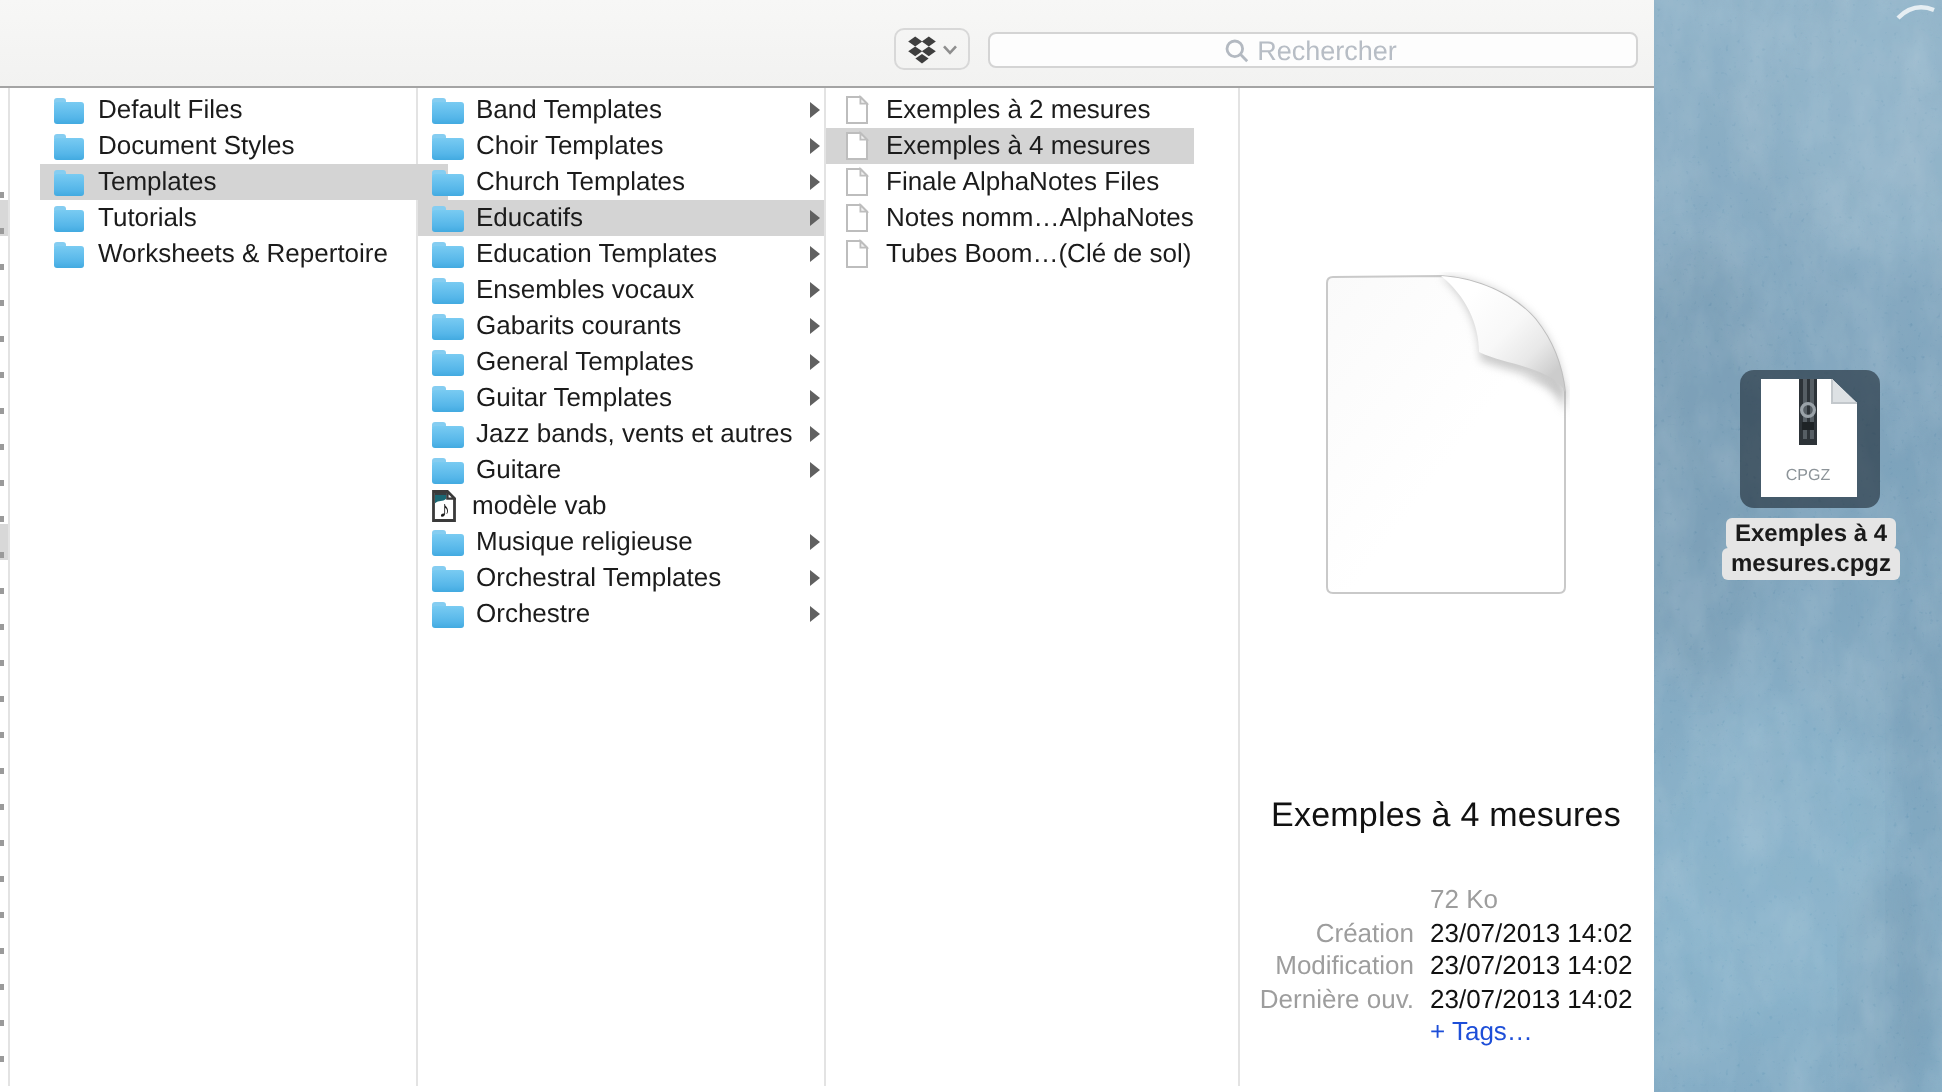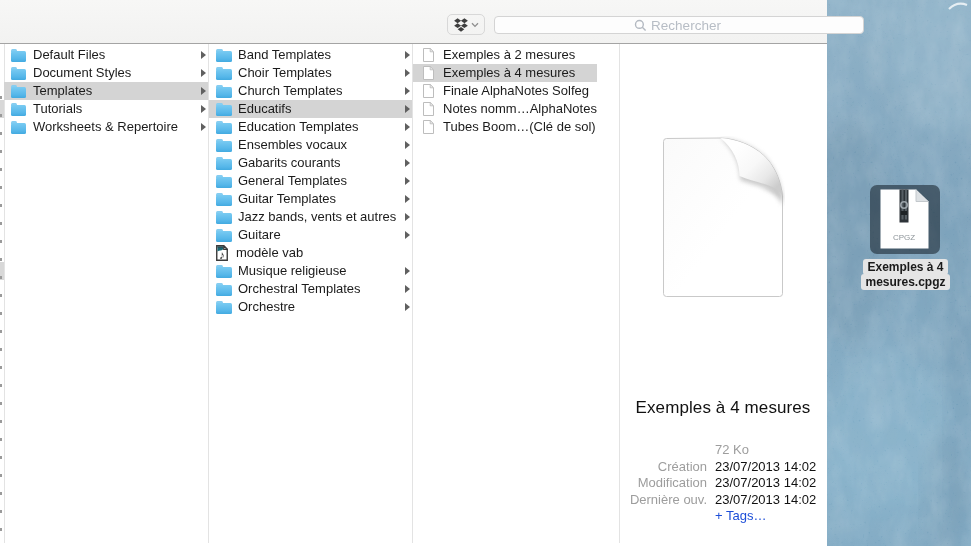--- a/index.html
+++ b/index.html
@@ -2,21 +2,21 @@
 <html><head><meta charset="utf-8"><style>
 html,body{margin:0;padding:0;width:971px;height:546px;overflow:hidden;
  font-family:"Liberation Sans",sans-serif;background:#fff;position:relative}
 *{box-sizing:border-box}
 .desktop{position:absolute;left:827px;top:0;width:144px;height:546px;overflow:hidden}
 .win{position:absolute;left:0;top:0;width:827px;height:546px;background:#fff}
 .toolbar{position:absolute;left:0;top:0;width:827px;height:44px;
  background:linear-gradient(#f7f7f6,#f2f2f1);border-bottom:1px solid #a4a4a4}
 .dbx{position:absolute;left:447px;top:14px;width:38px;height:21px;border:1px solid #d8d8d8;
  border-radius:5px;display:flex;align-items:center;justify-content:center;gap:3px}
-.search{position:absolute;left:494px;top:16px;width:370px;height:18px;border:1px solid #d4d4d4;
+.search{position:absolute;left:494px;top:16px;width:325px;height:18px;border:1px solid #d4d4d4;
  border-radius:4px;background:#fdfdfd;display:flex;align-items:center;justify-content:center;padding-right:3px;
  color:#b7bdc5;font-size:13.5px}
 .search svg{margin-right:4px}
 .cols{position:absolute;left:0;top:44px;width:827px;height:502px;background:#fff}
 .sep{position:absolute;top:0;width:1px;height:499px;background:#e3e3e3}
 .col{position:absolute;top:1.5px}
 .row{height:18px;display:flex;align-items:center;font-size:13px;color:#1b1b1b;white-space:nowrap}
 .row.sel{background:#d4d4d4}
 .ficon{position:relative;flex:0 0 auto}
 .folder{width:15.5px;height:13px;margin-top:1px}
@@ -127,21 +127,21 @@
 </div>
 
 <div class="cols">
  <div class="sliver-sep"></div>
  <div class="sbl" style="top:55.5px"></div>
  <div class="sbl" style="top:217.5px"></div>
  <div class="sep" style="left:207.5px"></div>
  <div class="sep" style="left:412px"></div>
  <div class="sep" style="left:618.5px"></div>
 
- <div class="col c1" style="left:4px;width:203.5px">
+ <div class="col c1" style="left:20px;width:203.5px">
         <div class="row">
           <span class="ficon folder">
             <span class="tab"></span>
             <span class="bod"></span>
           </span>
           <span>Default Files</span>
           <span class="arr"></span>
         </div>
         <div class="row">
           <span class="ficon folder">
@@ -313,21 +313,21 @@
             <path d="M1.5,1.5 H8.2 L11.5,4.8 V14.5 H1.5 Z" fill="#fff" stroke="#bdbdbd"></path>
             <path d="M8.2,1.5 V4.8 H11.5 Z" fill="#f0f0f0" stroke="#bdbdbd" stroke-width="0.9"></path>
           </svg>
           <span>Exemples à 4 mesures</span>
         </div>
         <div class="row">
           <svg class="ficon" style="margin-right:8px" width="13" height="16" viewBox="0 0 13 16">
             <path d="M1.5,1.5 H8.2 L11.5,4.8 V14.5 H1.5 Z" fill="#fff" stroke="#bdbdbd"></path>
             <path d="M8.2,1.5 V4.8 H11.5 Z" fill="#f0f0f0" stroke="#bdbdbd" stroke-width="0.9"></path>
           </svg>
-          <span>Finale AlphaNotes Solfeg</span>
+          <span>Finale AlphaNotes Files</span>
         </div>
         <div class="row">
           <svg class="ficon" style="margin-right:8px" width="13" height="16" viewBox="0 0 13 16">
             <path d="M1.5,1.5 H8.2 L11.5,4.8 V14.5 H1.5 Z" fill="#fff" stroke="#bdbdbd"></path>
             <path d="M8.2,1.5 V4.8 H11.5 Z" fill="#f0f0f0" stroke="#bdbdbd" stroke-width="0.9"></path>
           </svg>
           <span>Notes nomm…AlphaNotes</span>
         </div>
         <div class="row">
           <svg class="ficon" style="margin-right:8px" width="13" height="16" viewBox="0 0 13 16">

